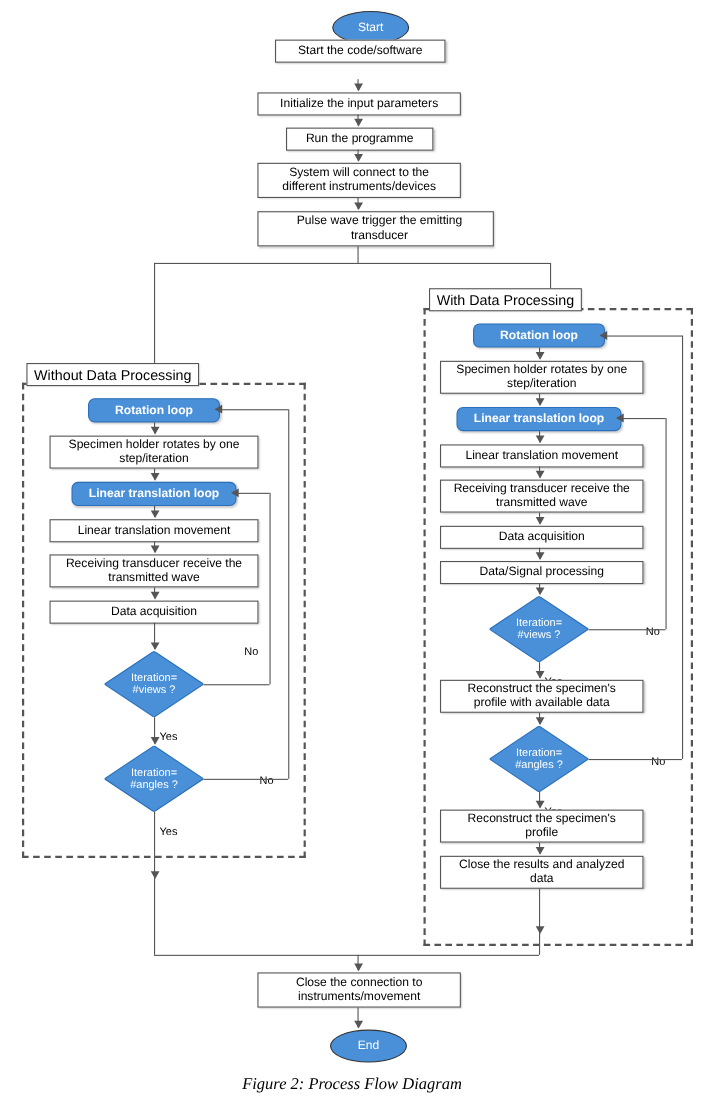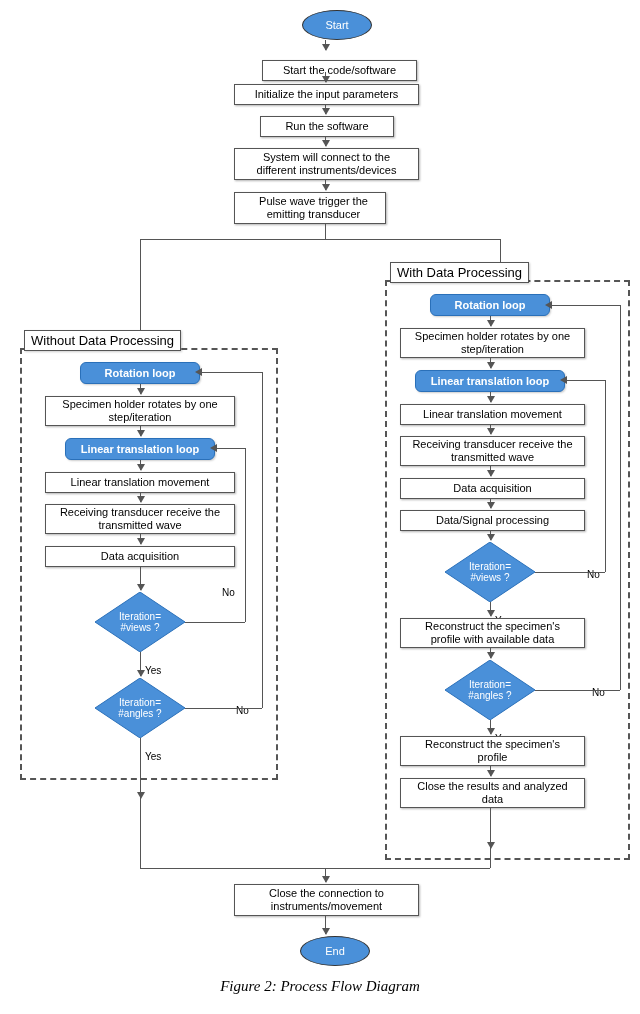--- a/index.html
+++ b/index.html
@@ -115,41 +115,41 @@
   }
 </style>
 </head>
 <body>
 
 <div class="terminal" style="left:302px; top:10px;">
     <span>Start</span>
   </div>
 <div class="arrow-v" style="left:325px; top:40px; height:10px;"></div>
 
-<div class="process" style="left:250px; top:60px; width:155px;margin-left:12px;">
+<div class="process" style="left:250px; top:36px; width:155px;">
     <span>Start the code/software</span>
   </div>
 <div class="arrow-v" style="left:325px; top:72px; height:10px;"></div>
 
 <div class="process" style="left:234px; top:84px; width:185px;">
     <span>Initialize the input parameters</span>
   </div>
 <div class="arrow-v" style="left:325px; top:104px; height:10px;"></div>
 
 <div class="process" style="left:260px; top:116px; width:134px;">
-    <span>Run the software</span>
+    <span>Run the programme</span>
   </div>
 <div class="arrow-v" style="left:325px; top:136px; height:10px;"></div>
 
 <div class="process" style="left:234px; top:148px; width:185px; height:32px;">
     <span>System will connect to the different instruments/devices</span>
   </div>
 <div class="arrow-v" style="left:325px; top:180px; height:10px;"></div>
 
-<div class="process" style="left:234px; top:192px; width:152px; height:32px;padding-left:15px;">
+<div class="process" style="left:234px; top:192px; width:215px; height:32px;padding-left:15px;">
     <span>Pulse wave trigger the emitting transducer</span>
   </div>
 
 <div class="line-v" style="left:325px; top:224px; height:15px;"></div>
 <div class="line-h" style="left:140px; top:239px; width:360px;"></div>
 <div class="arrow-v" style="left:140px; top:239px; height:110px;"></div>
 <div class="arrow-v" style="left:500px; top:239px; height:40px;"></div>
 
 <div class="frame" style="left:385px; top:280px; width:245px; height:580px;"></div>
 <div class="frame-title" style="left:390px; top:262px;"><span>With Data Processing</span></div>

